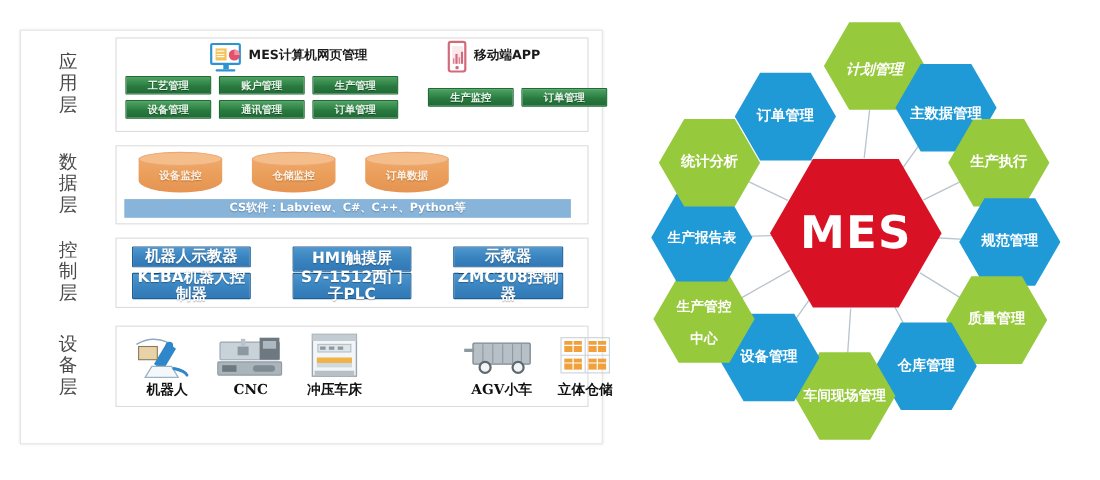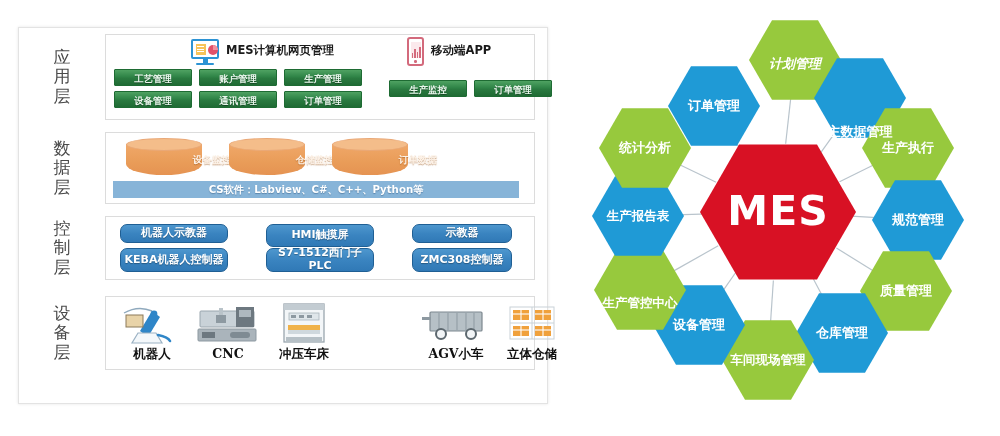--- a/index.html
+++ b/index.html
@@ -47,30 +47,30 @@
         text-shadow:0 1px 0 rgba(0,0,0,.35);box-sizing:border-box;}
 
   
   .data-body{height:70px;}
   .cyl{position:absolute;width:76px;height:40px;}
   .cyl-b{position:absolute;left:0;top:6px;width:76px;height:31px;border-radius:0 0 38px 38px/0 0 11px 11px;
         background:linear-gradient(180deg,#f0a869 0%,#e99c58 60%,#e59352 100%);}
   .cyl-t{position:absolute;left:0;top:0;width:76px;height:13px;border-radius:50%;
         background:#f4bd8a;border:1px solid #e9a877;box-sizing:border-box;}
   .cyl-l{position:absolute;left:0;top:16px;width:76px;text-align:center;font-size:9.6px;color:#fdf2e7;
-        font-weight:bold;font-family:"DejaVu Sans","Liberation Sans",sans-serif;text-shadow:0 1px 1px rgba(150,80,20,.5);padding-left:48px;}
+        font-weight:bold;font-family:"DejaVu Sans","Liberation Sans",sans-serif;text-shadow:0 1px 1px rgba(150,80,20,.5);}
   .csbar{position:absolute;left:7px;bottom:5px;width:406px;height:17px;background:#87b4d8;
         color:#ffffff;font-size:10.2px;line-height:17px;text-align:center;font-weight:bold;
         font-family:"DejaVu Sans","Liberation Sans",sans-serif;text-shadow:0 1px 1px rgba(40,80,120,.45);}
 
   
   .ctl-body{height:62px;}
-  .bbtn{position:absolute;border:1px solid #1f5f94;border-radius:7px;
+  .bbtn{position:absolute;border:1px solid #1f5f94;border-radius:1px;
         background:linear-gradient(180deg,#4e97ce 0%,#3a84c0 50%,#3079b6 100%);
-        color:#ffffff;font-size:11px;text-align:center;font-weight:bold;
+        color:#ffffff;font-size:14px;text-align:center;font-weight:bold;
         font-family:"DejaVu Sans","Liberation Sans",sans-serif;box-sizing:border-box;
         text-shadow:0 1px 1px rgba(0,0,0,.3);display:flex;align-items:center;justify-content:center;line-height:1.15;}
 
   
   .eq-body{height:72px;}
   .eq{position:absolute;width:84px;text-align:center;}
   .eq-ic{height:44px;position:relative;}
   .eq-lb{font-size:12.5px;font-weight:bold;color:#111;margin-top:1px;
         font-family:"DejaVu Serif","Liberation Serif",serif;}
 
@@ -310,21 +310,21 @@
         <polygon points="98.0,282.0 75.0,321.8 29.0,321.8 6.0,282.0 29.0,242.2 75.0,242.2" fill="#97c93d"></polygon>
         <polygon points="96.0,208.0 73.0,247.8 27.0,247.8 4.0,208.0 27.0,168.2 73.0,168.2" fill="#1f9ad6"></polygon>
         <polygon points="103.0,140.0 80.0,179.8 34.0,179.8 11.0,140.0 34.0,100.2 80.0,100.2" fill="#97c93d"></polygon>
         <polygon points="172.0,98.0 149.0,137.8 103.0,137.8 80.0,98.0 103.0,58.2 149.0,58.2" fill="#1f9ad6"></polygon>
         <polygon points="268.0,204.0 229.0,271.5 151.0,271.5 112.0,204.0 151.0,136.5 229.0,136.5" fill="#d81124"></polygon>
       </svg>
     <div id="hex-labels">
         <div class="hx" style="left: 161px; top: 27px; width: 92px; height: 57.04px; font-size: 13px; font-style: italic;">
           <span>计划管理</span>
         </div>
-        <div class="hx" style="left: 226px; top: 74px; width: 92px; height: 57.04px; font-size: 13px; align-items: flex-end;">
+        <div class="hx" style="left: 226px; top: 67px; width: 92px; height: 57.04px; font-size: 13px;">
           <span>主数据管理</span>
         </div>
         <div class="hx" style="left: 274px; top: 111.48px; width: 92px; height: 57.04px; font-size: 13px;">
           <span>生产执行</span>
         </div>
         <div class="hx" style="left: 284px; top: 183.48px; width: 92px; height: 57.04px; font-size: 13px;">
           <span>规范管理</span>
         </div>
         <div class="hx" style="left: 272px; top: 254.48px; width: 92px; height: 57.04px; font-size: 13px;">
           <span>质量管理</span>
@@ -333,21 +333,21 @@
           <span>仓库管理</span>
         </div>
         <div class="hx" style="left: 134px; top: 323.48px; width: 92px; height: 57.04px; font-size: 12.5px; text-align: center;">
           <span>车间</span>
           <br>
           <span>现场管理</span>
         </div>
         <div class="hx" style="left: 65px; top: 288.48px; width: 92px; height: 57.04px; font-size: 13px;">
           <span>设备管理</span>
         </div>
-        <div class="hx" style="left: 6px; top: 267px; width: 92px; height: 57.04px; font-size: 12.5px;">
+        <div class="hx" style="left: 6px; top: 257px; width: 92px; height: 57.04px; font-size: 12.5px; flex-direction: column;">
           <span>生产管控</span>
           <br>
           <span>中心</span>
         </div>
         <div class="hx" style="left: 4px; top: 179.48px; width: 92px; height: 57.04px; font-size: 12.5px;">
           <span>生产报告表</span>
         </div>
         <div class="hx" style="left: 11px; top: 111.48px; width: 92px; height: 57.04px; font-size: 13px; justify-content: center;">
           <span>统计分析</span>
         </div>

